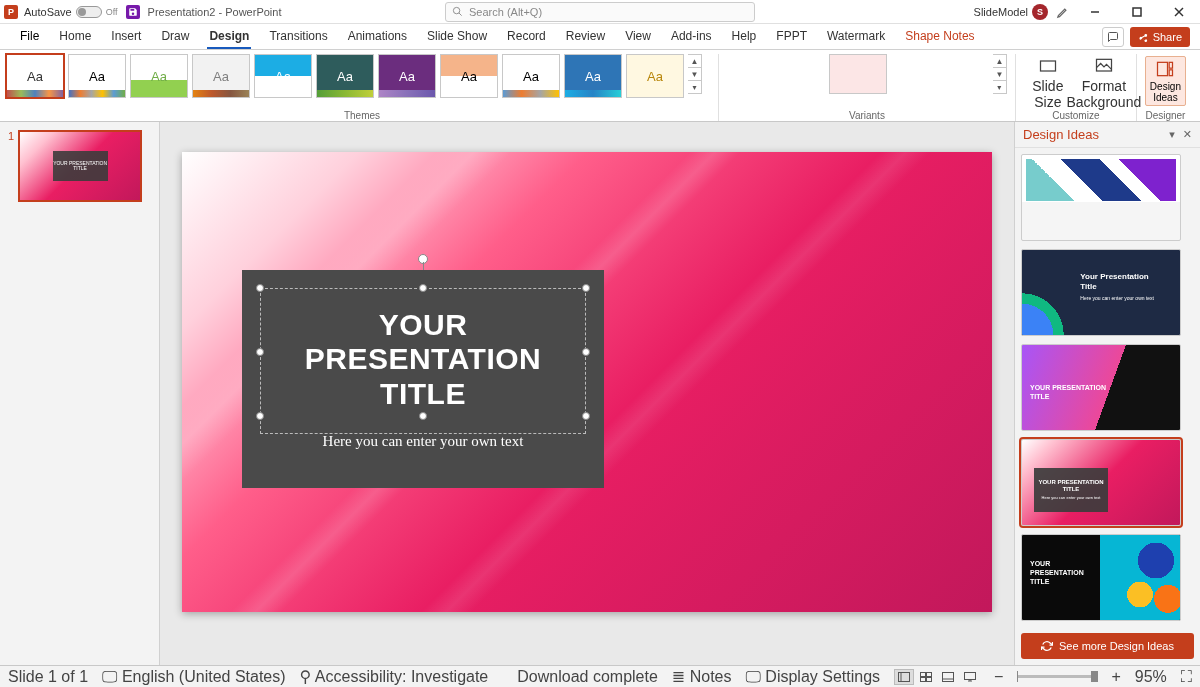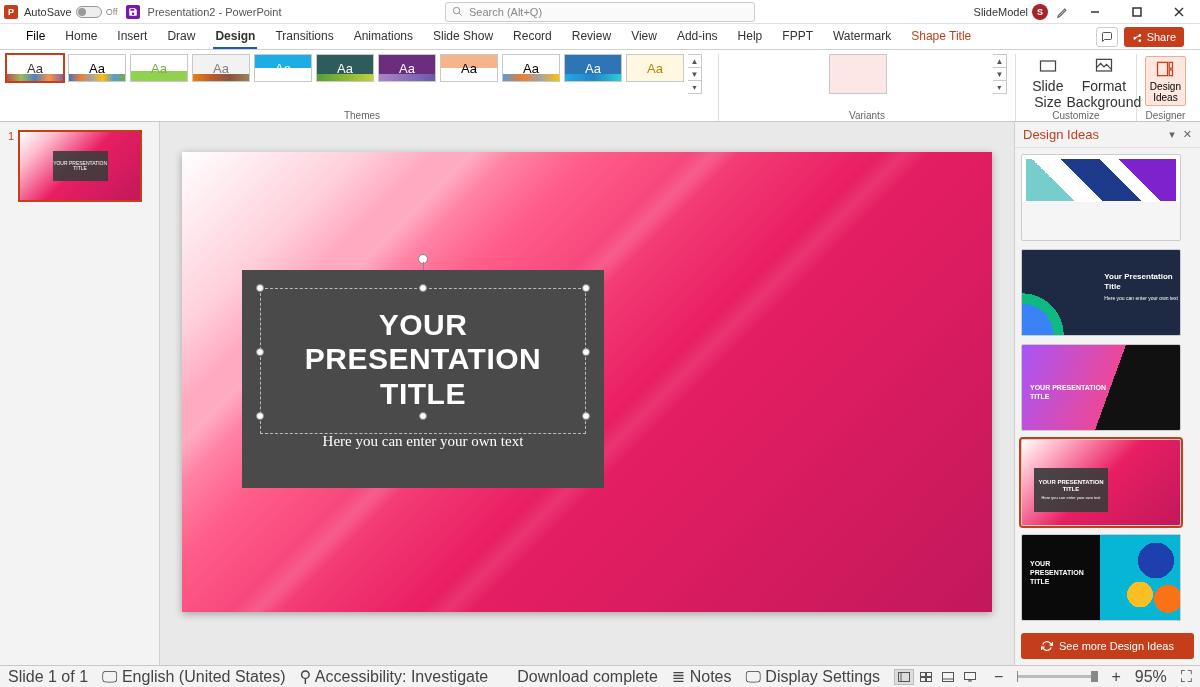--- a/index.html
+++ b/index.html
@@ -16,34 +16,34 @@
 .doc-title{color:#555;}
 .searchbox{position:absolute;left:50%;transform:translateX(-50%);width:310px;height:20px;border:1px solid #ccc;border-radius:3px;display:flex;align-items:center;padding:0 6px;gap:6px;color:#888;background:#fafafa;}
 .searchbox svg{width:11px;height:11px;stroke:#888;fill:none;stroke-width:2;}
 .title-right{margin-left:auto;display:flex;align-items:center;gap:8px;}
 .user-pill{display:flex;align-items:center;gap:4px;font-size:11px;}
 .user-avatar{width:16px;height:16px;border-radius:50%;background:#a4262c;color:#fff;display:flex;align-items:center;justify-content:center;font-size:9px;font-weight:bold;}
 .win-btn{width:34px;height:20px;display:flex;align-items:center;justify-content:center;color:#333;}
 .win-btn svg{width:10px;height:10px;stroke:#333;fill:none;stroke-width:1.5;}
 
 
-.ribbon-tabs{height:26px;background:#fff;display:flex;align-items:flex-end;padding:0 16px;font-size:12px;color:#333;border-bottom:1px solid #d0d0d0;position:relative;}
+.ribbon-tabs{height:26px;background:#fff;display:flex;align-items:flex-end;padding:0 10px;font-size:12px;color:#333;border-bottom:1px solid #d0d0d0;position:relative;}
 .ribbon-tabs .tab{padding:4px 10px 6px;cursor:default;}
 .ribbon-tabs .tab.active{font-weight:600; position:relative;}
 .ribbon-tabs .tab.active::after{content:"";position:absolute;left:8px;right:8px;bottom:0;height:2px;background:#185abd;}
 .ribbon-tabs .tab.file{color:#000;}
 .ribbon-tabs .tab.contextual{color:#555;}
 .ribbon-tabs .right{margin-left:auto;display:flex;align-items:center;gap:6px;padding-bottom:2px;}
 .comment-btn{width:22px;height:20px;border:1px solid #ccc;border-radius:3px;display:flex;align-items:center;justify-content:center;}
 .share-btn{height:20px;background:#c43e1c;color:#fff;border-radius:3px;display:flex;align-items:center;padding:0 8px;gap:4px;font-size:11px;}
 
 
 .ribbon-body{height:72px;background:#fff;border-bottom:1px solid #c8c8c8;display:flex;align-items:stretch;padding:4px 6px 0;}
 .themes-group{flex:0 0 auto;display:flex;align-items:flex-start;gap:4px;position:relative;padding-right:16px;border-right:1px solid #e0e0e0;}
-.theme-thumb{width:58px;height:28px;border:1px solid #c8c8c8;background:#fff;display:flex;flex-direction:column;align-items:center;justify-content:center;font-size:11px;position:relative;overflow:hidden;}
+.theme-thumb{width:58px;height:44px;border:1px solid #c8c8c8;background:#fff;display:flex;flex-direction:column;align-items:center;justify-content:center;font-size:11px;position:relative;overflow:hidden;}
 .theme-thumb.sel{outline:2px solid #c43e1c;outline-offset:-1px;}
 .theme-thumb .aa{font-size:13px;z-index:1;}
 .theme-thumb .bar{position:absolute;bottom:0;left:0;right:0;height:7px;}
 .themes-group .label,.variants-group .label,.cust-group .label,.designer-group .label{position:absolute;bottom:0;left:0;right:0;text-align:center;font-size:10px;color:#666;}
 .themes-group,.variants-group{padding-bottom:14px;}
 .gallery-more{width:14px;height:40px;border:1px solid #c8c8c8;border-left:none;display:flex;flex-direction:column;}
 .gallery-more div{flex:1;display:flex;align-items:center;justify-content:center;font-size:8px;color:#555;border-bottom:1px solid #c8c8c8;}
 .gallery-more div:last-child{border:none;}
 .variants-group{flex:1;position:relative;display:flex;align-items:flex-start;padding:0 8px 14px;gap:4px;border-right:1px solid #e0e0e0;}
 .variant-thumb{width:58px;height:40px;border:1px solid #c8c8c8;background:#fce6e6;}
@@ -82,21 +82,21 @@
 .di-list{flex:1;overflow:auto;padding:6px;display:flex;flex-direction:column;gap:8px;}
 .di-item{width:160px;height:92px;border:1px solid #ccc;background:#fff;border-radius:2px;overflow:hidden;position:relative;font-size:7px;color:#fff;}
 .di-item.sel{outline:2px solid #c43e1c;outline-offset:0;}
 .di1{background:linear-gradient(180deg,#fff 55%,#f5f5f5 55%);}
 .di1 .shapes{position:absolute;top:4px;left:4px;right:4px;height:42px;background:
  linear-gradient(45deg,#7cc 0 25%,transparent 25%),
  linear-gradient(45deg,transparent 40%,#1e3a8a 40% 60%,transparent 60%),
  linear-gradient(45deg,transparent 70%,#7e22ce 70%);}
 .di2{background:#1e2a44;}
 .di2 .wave{position:absolute;left:0;top:0;bottom:0;width:60px;background:radial-gradient(circle at 0 100%,#3b82f6 0 30%,#10b981 30% 40%,transparent 40%);}
-.di2 .txt{position:absolute;right:2px;top:22px;font-size:8px;line-height:1.3;}
+.di2 .txt{position:absolute;right:26px;top:22px;font-size:8px;line-height:1.3;}
 .di3{background:linear-gradient(110deg,#a855f7 0%,#ec4899 55%,#111 55%);}
 .di3 .txt{position:absolute;left:8px;top:38px;font-size:7px;font-weight:bold;line-height:1.3;}
 .di4{background:linear-gradient(135deg,#fff 0%,#ffc0d0 14%,#e91e63 50%,#c2185b 100%);}
 .di4 .box{position:absolute;left:12px;top:28px;width:74px;height:44px;background:rgba(60,60,60,.92);display:flex;flex-direction:column;align-items:center;justify-content:center;text-align:center;font-size:6px;line-height:1.2;}
 .di5{background:#0a0a0a;}
 .di5 .blob{position:absolute;right:0;top:0;bottom:0;width:80px;background:radial-gradient(circle at 70% 30%,#1e40af 0 22%,transparent 22%),radial-gradient(circle at 50% 70%,#fbbf24 0 18%,transparent 18%),radial-gradient(circle at 85% 75%,#f97316 0 15%,transparent 15%),#06b6d4;}
 .di5 .txt{position:absolute;left:8px;top:24px;font-size:7px;font-weight:bold;line-height:1.3;}
 .di-more{margin:6px;height:26px;background:#c43e1c;color:#fff;border-radius:3px;display:flex;align-items:center;justify-content:center;gap:6px;font-size:11px;}
 
 
@@ -169,21 +169,21 @@
   <div class="tab">Transitions</div>
   <div class="tab">Animations</div>
   <div class="tab">Slide Show</div>
   <div class="tab">Record</div>
   <div class="tab">Review</div>
   <div class="tab">View</div>
   <div class="tab">Add-ins</div>
   <div class="tab">Help</div>
   <div class="tab">FPPT</div>
   <div class="tab">Watermark</div>
-  <div class="tab contextual" style="color:#c43e1c">Shape Title</div>
+  <div class="tab contextual" style="color:#c43e1c">Shape Notes</div>
   <div class="right">
     <div class="comment-btn">
         <svg width="12" height="12" viewBox="0 0 24 24" fill="none" stroke="#555" stroke-width="2">
           <path d="M21 15a2 2 0 01-2 2H7l-4 4V5a2 2 0 012-2h14a2 2 0 012 2z"></path>
         </svg>
       </div>
     <div class="share-btn">
       <svg width="11" height="11" viewBox="0 0 24 24" fill="#fff">
           <path d="M18 16a3 3 0 00-2.9 2.2L8.9 15a3 3 0 000-2l6.2-3.2A3 3 0 1014 7a3 3 0 00.1.8L7.9 11A3 3 0 105 17a3 3 0 002.9-2.2l6.2 3.2A3 3 0 1018 16z"></path>
         </svg>

